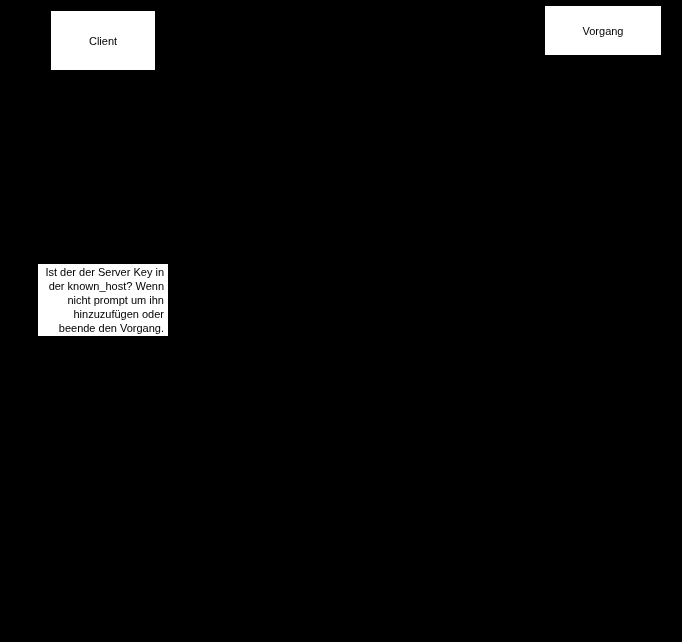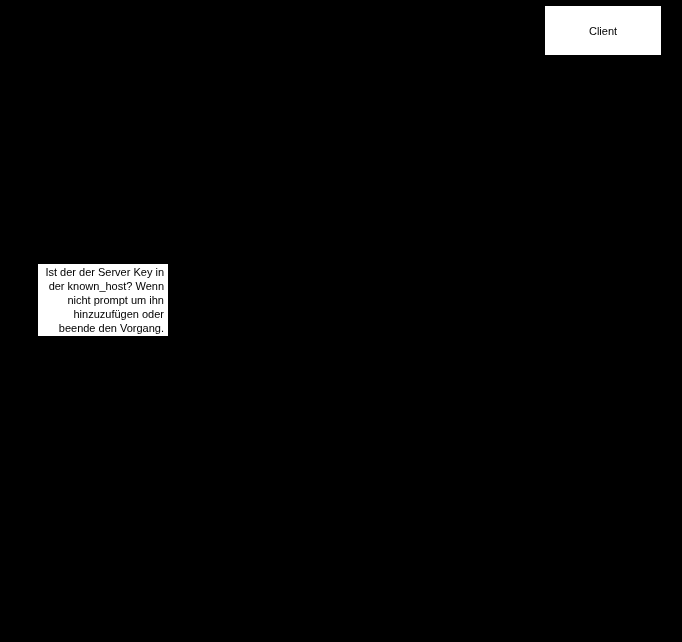--- a/index.html
+++ b/index.html
@@ -77,22 +77,25 @@
   }
 </style>
 </head>
 <body>
 
 <div id="canvas">
 
   <div class="lifeline" style="left:103px; top:71px; height:0px;"></div>
   <div class="lifeline" style="left:603px; top:56px; height:0px;"></div>
 
+  <div class="node node-client">
+    <span>Client</span>
+  </div>
 
   <div class="node node-server">
-    <span>Client</span>
+    <span>Vorgang</span>
   </div>
 
   <div class="note-box">
     <span class="note-text">Ist der der Server Key in der known_host? Wenn nicht prompt um ihn hinzuzufügen oder beende den Vorgang.</span>
   </div>
 
 </div>
 
 </body></html>

